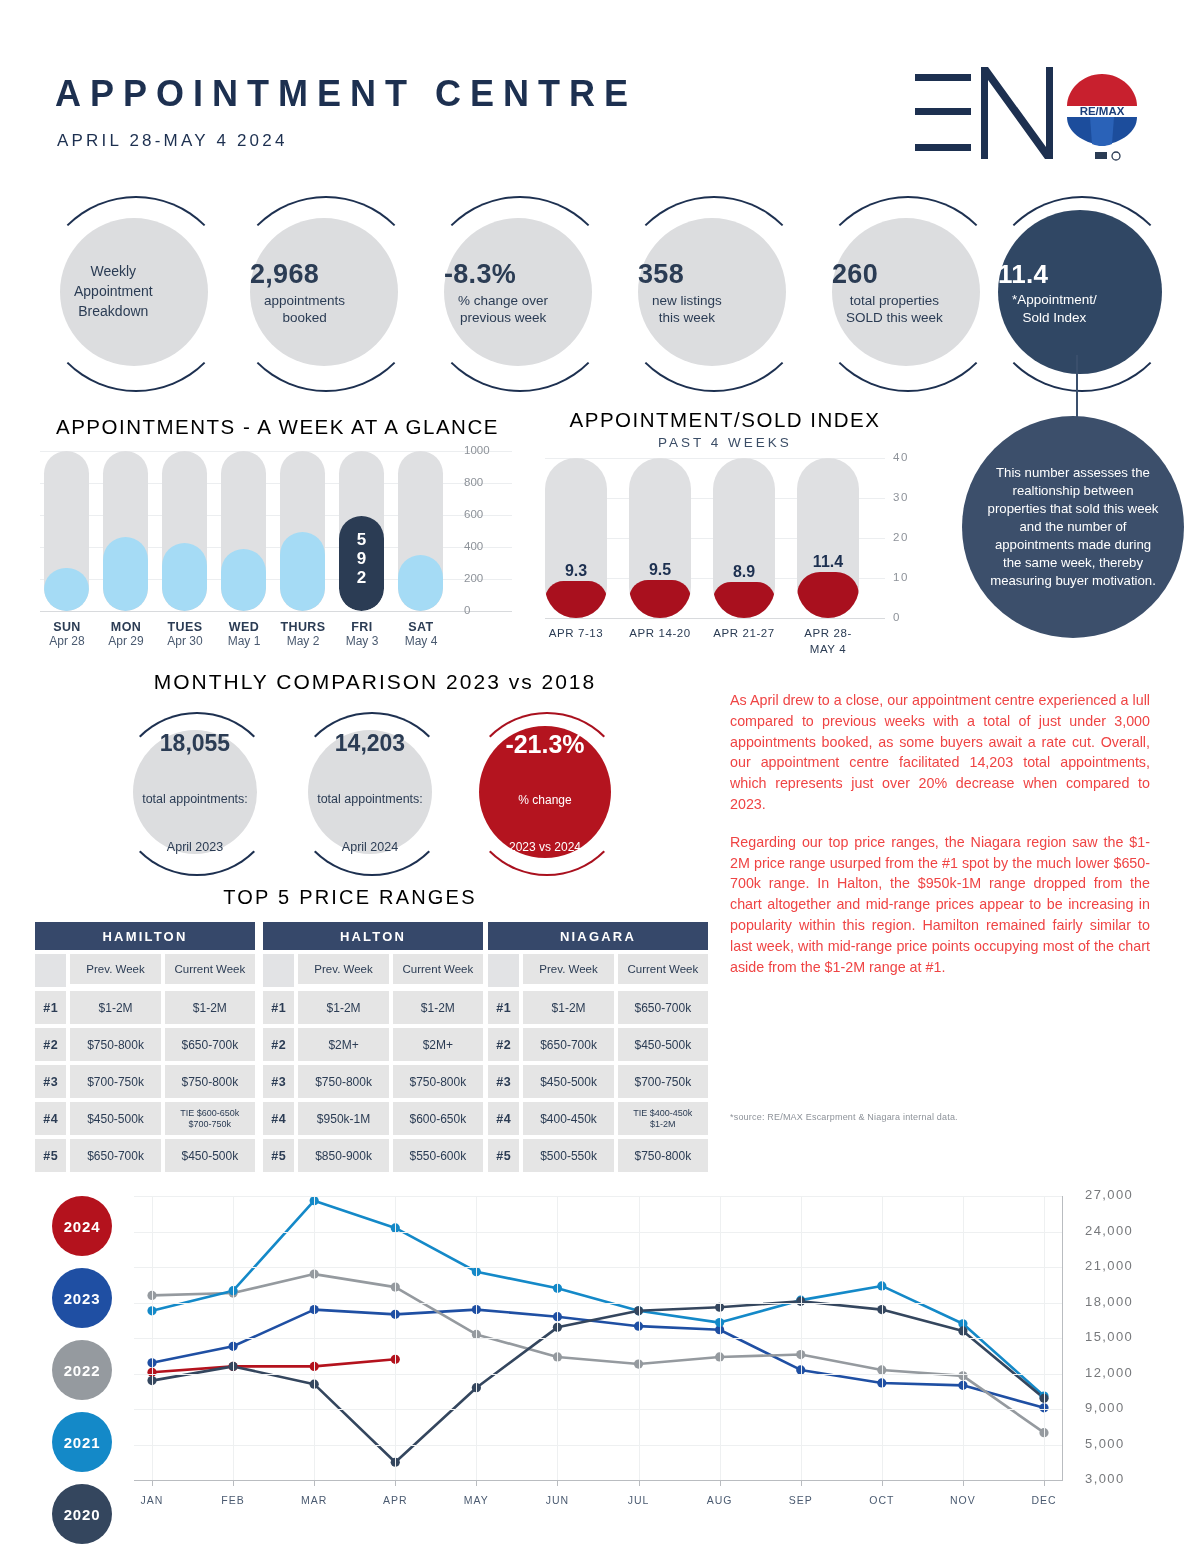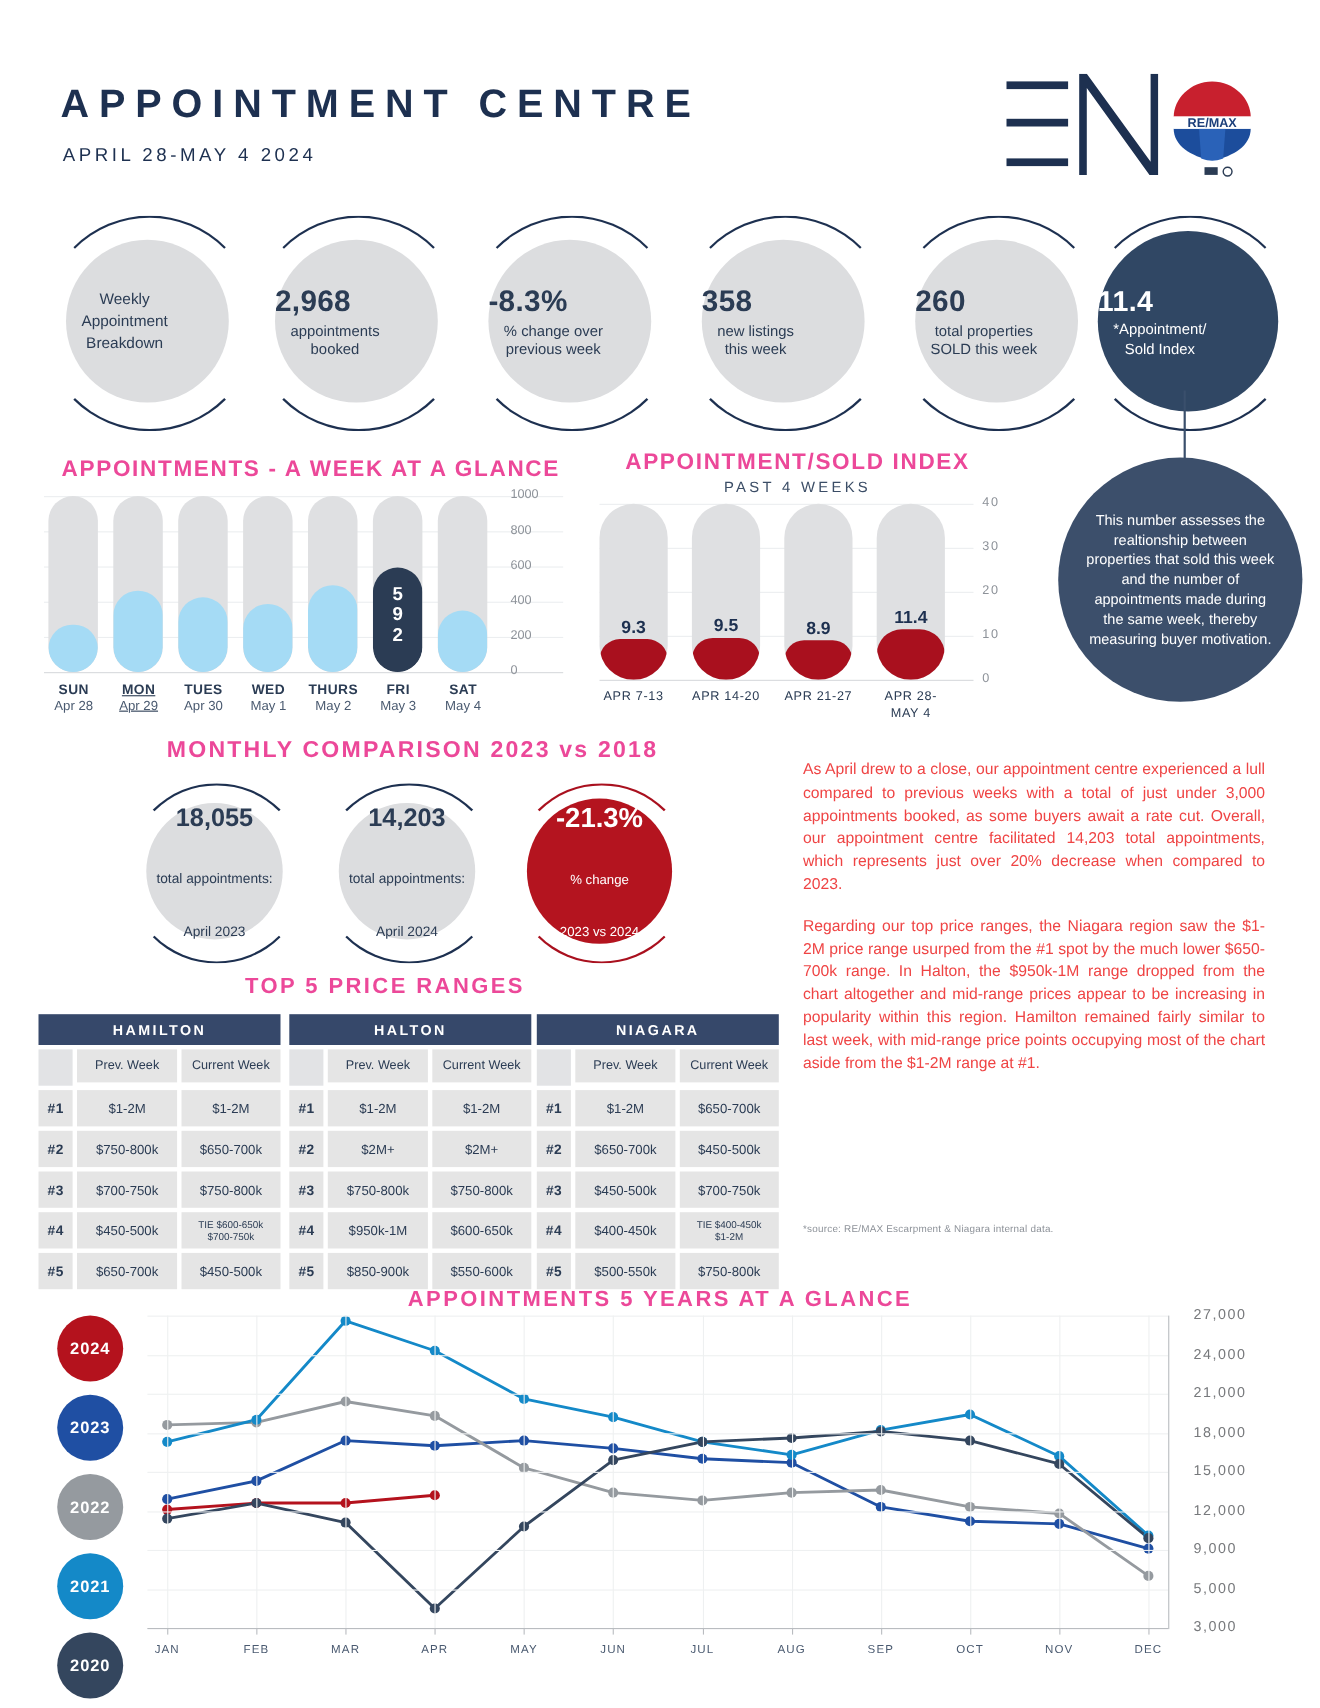--- a/index.html
+++ b/index.html
@@ -48,21 +48,21 @@
   .inner.dark .kpi-lbl{color:#fff;font-size:13.5px;}
   .kpi-lbl.big{font-size:14px;line-height:1.42;}
   
   #connector{position:absolute;left:1076px;top:355px;width:2px;height:63px;background:#3a4f6c;}
   #explainer{
     position:absolute;left:962px;top:416px;width:222px;height:222px;border-radius:50%;
     background:#3c4f6b;color:#fff;display:flex;align-items:center;justify-content:center;
     text-align:center;font-size:13.2px;line-height:1.36;padding:0 24px;box-sizing:border-box;
   }
   
-  .sec-title{font-size:20.5px;font-weight:bold;letter-spacing:1.5px;color:#ec4899;}
+  .sec-title{font-size:20.5px;font-weight:normal;letter-spacing:1.5px;color:#000000;}
   .sec-sub{font-size:13.5px;letter-spacing:3px;color:#3b4d66;text-align:center;}
   
   #weekchart{position:absolute;left:40px;top:415px;width:500px;height:230px;}
   #weekchart .sec-title{position:absolute;left:16px;top:0;}
   .wbars{position:absolute;left:0px;top:36px;width:420px;height:160px;}
   .wbar{position:absolute;width:45px;height:160px;border-radius:23px;background:#dfe0e2;overflow:hidden;}
   .wfill{position:absolute;left:0;bottom:0;width:45px;background:#a5dbf5;border-radius:23px;}
   .wfill.dark{background:#2b3c54;}
   .wval{position:absolute;left:0;width:45px;bottom:14px;text-align:center;color:#fff;
         font-size:17px;font-weight:bold;line-height:1.12;}
@@ -250,21 +250,21 @@
       </div>
       <div class="wbar" style="left: 358px;">
         <div class="wfill" style="height: 56px;"></div>
       </div>
     </div>
   <div id="wlabels">
       <div class="wxl" style="left: -3px; top: 205px;">
         <div class="d">SUN</div>
         <div class="dt">Apr 28</div>
       </div>
-      <div class="wxl" style="left: 56px; top: 205px; text-decoration: underline;">
+      <div class="wxl" style="left: 56px; top: 205px;">
         <div class="d">MON</div>
         <div class="dt">Apr 29</div>
       </div>
       <div class="wxl" style="left: 115px; top: 205px;">
         <div class="d">TUES</div>
         <div class="dt">Apr 30</div>
       </div>
       <div class="wxl" style="left: 174px; top: 205px;">
         <div class="d">WED</div>
         <div class="dt">May 1</div>
@@ -460,21 +460,20 @@
       </div>
       <div class="prow">
         <div class="pc rank">#5</div>
         <div class="pc v">$500-550k</div>
         <div class="pc v">$750-800k</div>
       </div>
     </div>
 </div>
 
 <div id="fiveyear">
-  <div class="sec-title">APPOINTMENTS 5 YEARS AT A GLANCE</div>
   <div id="legend">
       <div class="lgc" style="background: rgb(180, 18, 29);">2024</div>
       <div class="lgc" style="background: rgb(31, 79, 163);">2023</div>
       <div class="lgc" style="background: rgb(149, 154, 159);">2022</div>
       <div class="lgc" style="background: rgb(20, 137, 200);">2021</div>
       <div class="lgc" style="background: rgb(52, 70, 94);">2020</div>
     </div>
   <div id="plot">
     <svg id="lines" width="928" height="284">
         <polyline points="18,176.31666666666666 99.0909090909091,170.39999999999998 180.1818181818182,170.39999999999998 261.27272727272725,163.3" fill="none" stroke="#b4121d" stroke-width="2.6" stroke-linejoin="round"></polyline>

